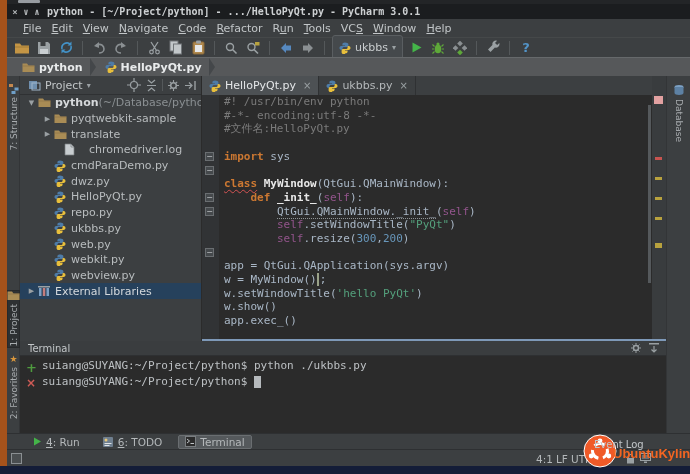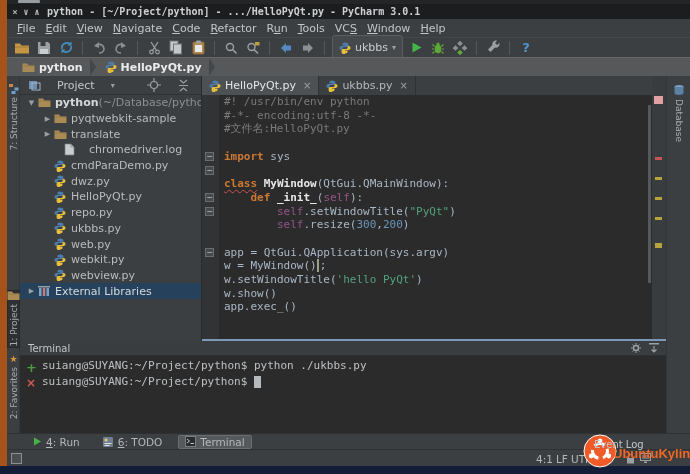--- a/index.html
+++ b/index.html
@@ -18,21 +18,21 @@
 
   #win { left:7px; top:4px; width:683px; height:462px; background:#3c3f41; }
 
   #titlebar { left:0; top:0; width:683px; height:15px; background:#1b1d1f;
               display:flex; align-items:center; padding-left:4px;
               font:bold 10px "DejaVu Sans Mono",monospace; color:#cdd0d2; }
   #win-controls { display:flex; gap:3px; margin-right:6px; color:#b0b4b6; font-size:9px; }
   #win-controls span { width:8px; text-align:center; cursor:default; }
 
   #menubar { left:0; top:15px; width:596px; height:18px; display:flex; align-items:center;
-             padding-left:5px; color:#c2c6c8; }
+             padding-left:11px; color:#c2c6c8; }
   .menu-item { padding:1px 5px; cursor:default; }
 
   #toolbar { left:0; top:33px; width:683px; height:20px; display:flex; align-items:center;
              padding-left:6px; gap:4px; border-top:1px solid #454849; }
   .tb-btn { width:18px; height:18px; display:inline-flex; align-items:center; justify-content:center; }
   .tb-sep { width:1px; height:14px; background:#54585a; margin:0 3px; }
   #run-config { display:inline-flex; align-items:center; gap:4px; background:#45494c;
                 border:1px solid #5a5e61; border-radius:3px; padding:12px 6px; height:16px;
                 color:#c9cdcf; }
   #run-config .caret { color:#9aa0a3; font-size:8px; }
@@ -50,21 +50,21 @@
   .stripe-btn .vtext { writing-mode:vertical-rl; transform:rotate(180deg); white-space:nowrap; }
   .stripe-btn.active { background:#2e3133; box-shadow:inset 0 0 0 1px #27292b; }
   #stripe-right .stripe-btn { width:24px; left:0; }
   #stripe-right .vtext { writing-mode:vertical-rl; transform:none; }
   .star-glyph { color:#d8963c; font-size:9px; }
 
   #center { left:13px; top:0; width:646px; height:357px; }
 
   #project-panel { left:0; top:0; width:182px; height:265px; background:#3c3f41; border-right:1px solid #2b2b2b; }
   #project-header { height:19px; display:flex; align-items:center; padding:0 4px 0 8px;
-                    border-bottom:1px solid #2f3133; color:#c2c6c8; gap:16px; }
+                    border-bottom:1px solid #2f3133; color:#c2c6c8; gap:4px; }
   #project-header .spacer { flex:1; }
   #project-header .hdr-sep { width:1px; height:12px; background:#54585a; }
   #project-tree { position:absolute; left:0; top:19px; right:0; bottom:0; overflow:hidden; }
   .tree-row { height:15.7px; display:flex; align-items:center; color:#b8bcbe; white-space:nowrap; }
   .tree-row .arrow { width:11px; font-size:7px; color:#9aa0a3; text-align:center; flex:none; }
   .tree-row .t-icn { width:14px; margin-right:4px; flex:none; display:inline-flex; }
   .tree-row.selected { background:#26415c; color:#d3d8dc; }
   .tree-row .bold { font-weight:bold; color:#d6d9db; }
   .tree-row .suffix { color:#8a8f92; }
 
@@ -572,20 +572,21 @@
           </div>
         <div id="code">
             <div class="cl"><span class="seg cm">#! /usr/bin/env python</span></div>
             <div class="cl"><span class="seg cm">#-*- encoding:utf-8 -*-</span></div>
             <div class="cl"><span class="seg cm">#文件名:HelloPyQt.py</span></div>
             <div class="cl"></div>
             <div class="cl"><span class="seg kw">import</span><span class="seg txt"> sys</span></div>
             <div class="cl"></div>
             <div class="cl"><span class="seg kw err">class</span><span class="seg txt"> </span><span class="seg fn">MyWindow</span><span class="seg txt">(QtGui.QMainWindow):</span></div>
             <div class="cl"><span class="seg txt">    </span><span class="seg kw">def</span><span class="seg txt"> </span><span class="seg fn">_init_</span><span class="seg txt">(</span><span class="seg slf">self</span><span class="seg txt">):</span></div>
+            <div class="cl"><span class="seg txt">        </span><span class="seg txt und">QtGui.QMainWindow._init_</span><span class="seg txt">(</span><span class="seg slf">self</span><span class="seg txt">)</span></div>
             <div class="cl"><span class="seg txt">        </span><span class="seg slf">self</span><span class="seg txt">.setWindowTitle(</span><span class="seg str">"PyQt"</span><span class="seg txt">)</span></div>
             <div class="cl"><span class="seg txt">        </span><span class="seg slf">self</span><span class="seg txt">.resize(</span><span class="seg num">300</span><span class="seg txt">,</span><span class="seg num">200</span><span class="seg txt">)</span></div>
             <div class="cl"></div>
             <div class="cl"><span class="seg txt">app = QtGui.QApplication(sys.argv)</span></div>
             <div class="cl"><span class="seg txt">w = MyWindow()</span><span class="seg txt caret">;</span></div>
             <div class="cl"><span class="seg txt">w.setWindowTitle(</span><span class="seg str">'hello PyQt'</span><span class="seg txt">)</span></div>
             <div class="cl"><span class="seg txt">w.show()</span></div>
             <div class="cl"><span class="seg txt">app.exec_()</span></div>
           </div>
         <div id="scrollbar-thumb" class="abs"></div>

